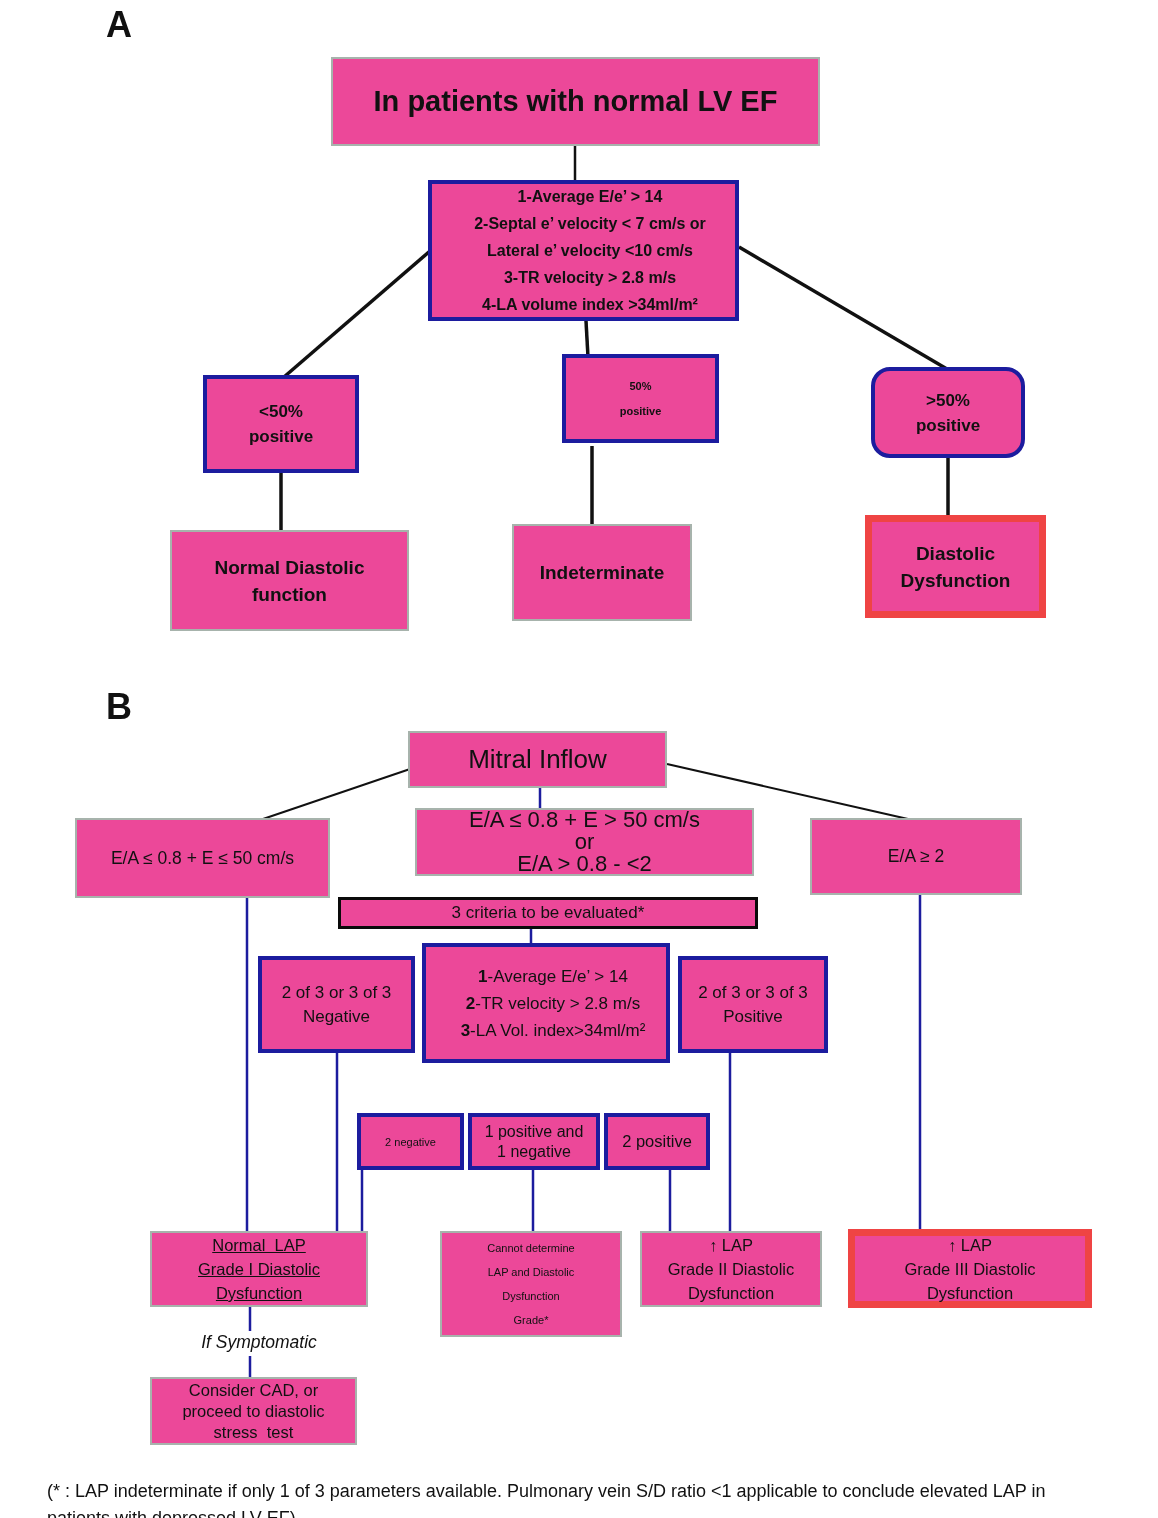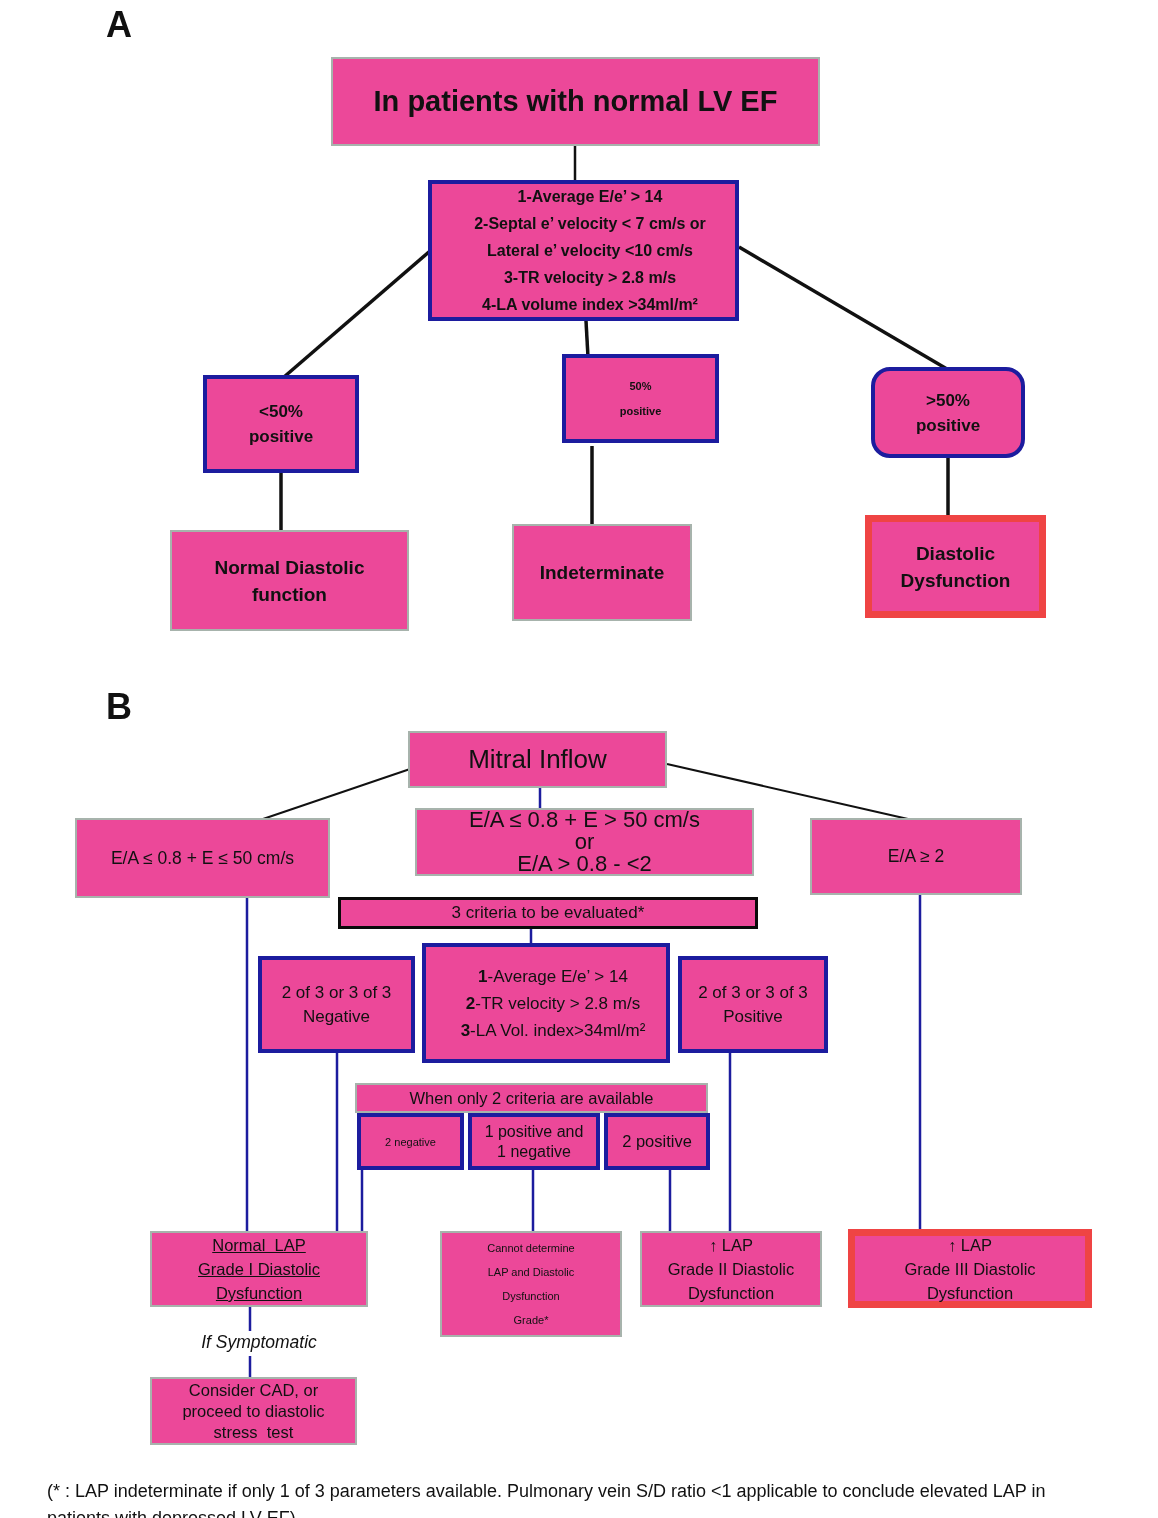--- a/index.html
+++ b/index.html
@@ -127,23 +127,20 @@
     <div class="line"><b>1</b><span>-Average E/e’ &gt; 14</span></div>
     <div class="line"><b>2</b><span>-TR velocity &gt; 2.8 m/s</span></div>
     <div class="line"><b>3</b><span>-LA Vol. index&gt;34ml/m²</span></div>
   </div>
 
   <div class="box navy" style="left:678px;top:956px;width:150px;height:97px;font-size:17px;line-height:24px;">
     <div class="line">2 of 3 or 3 of 3</div>
     <div class="line">Positive</div>
   </div>
 
-  <div class="box gray" style="left:355px;top:1083px;width:353px;height:30px;font-size:16.5px;">
-    <div class="line">When only 2 criteria are available</div>
-  </div>
 
   <div class="box navy" style="left:357px;top:1113px;width:107px;height:57px;font-size:11px;">
     <div class="line">2 negative</div>
   </div>
 
   <div class="box navy" style="left:468px;top:1113px;width:132px;height:57px;font-size:16px;line-height:20px;">
     <div class="line">1 positive and</div>
     <div class="line">1 negative</div>
   </div>
 

